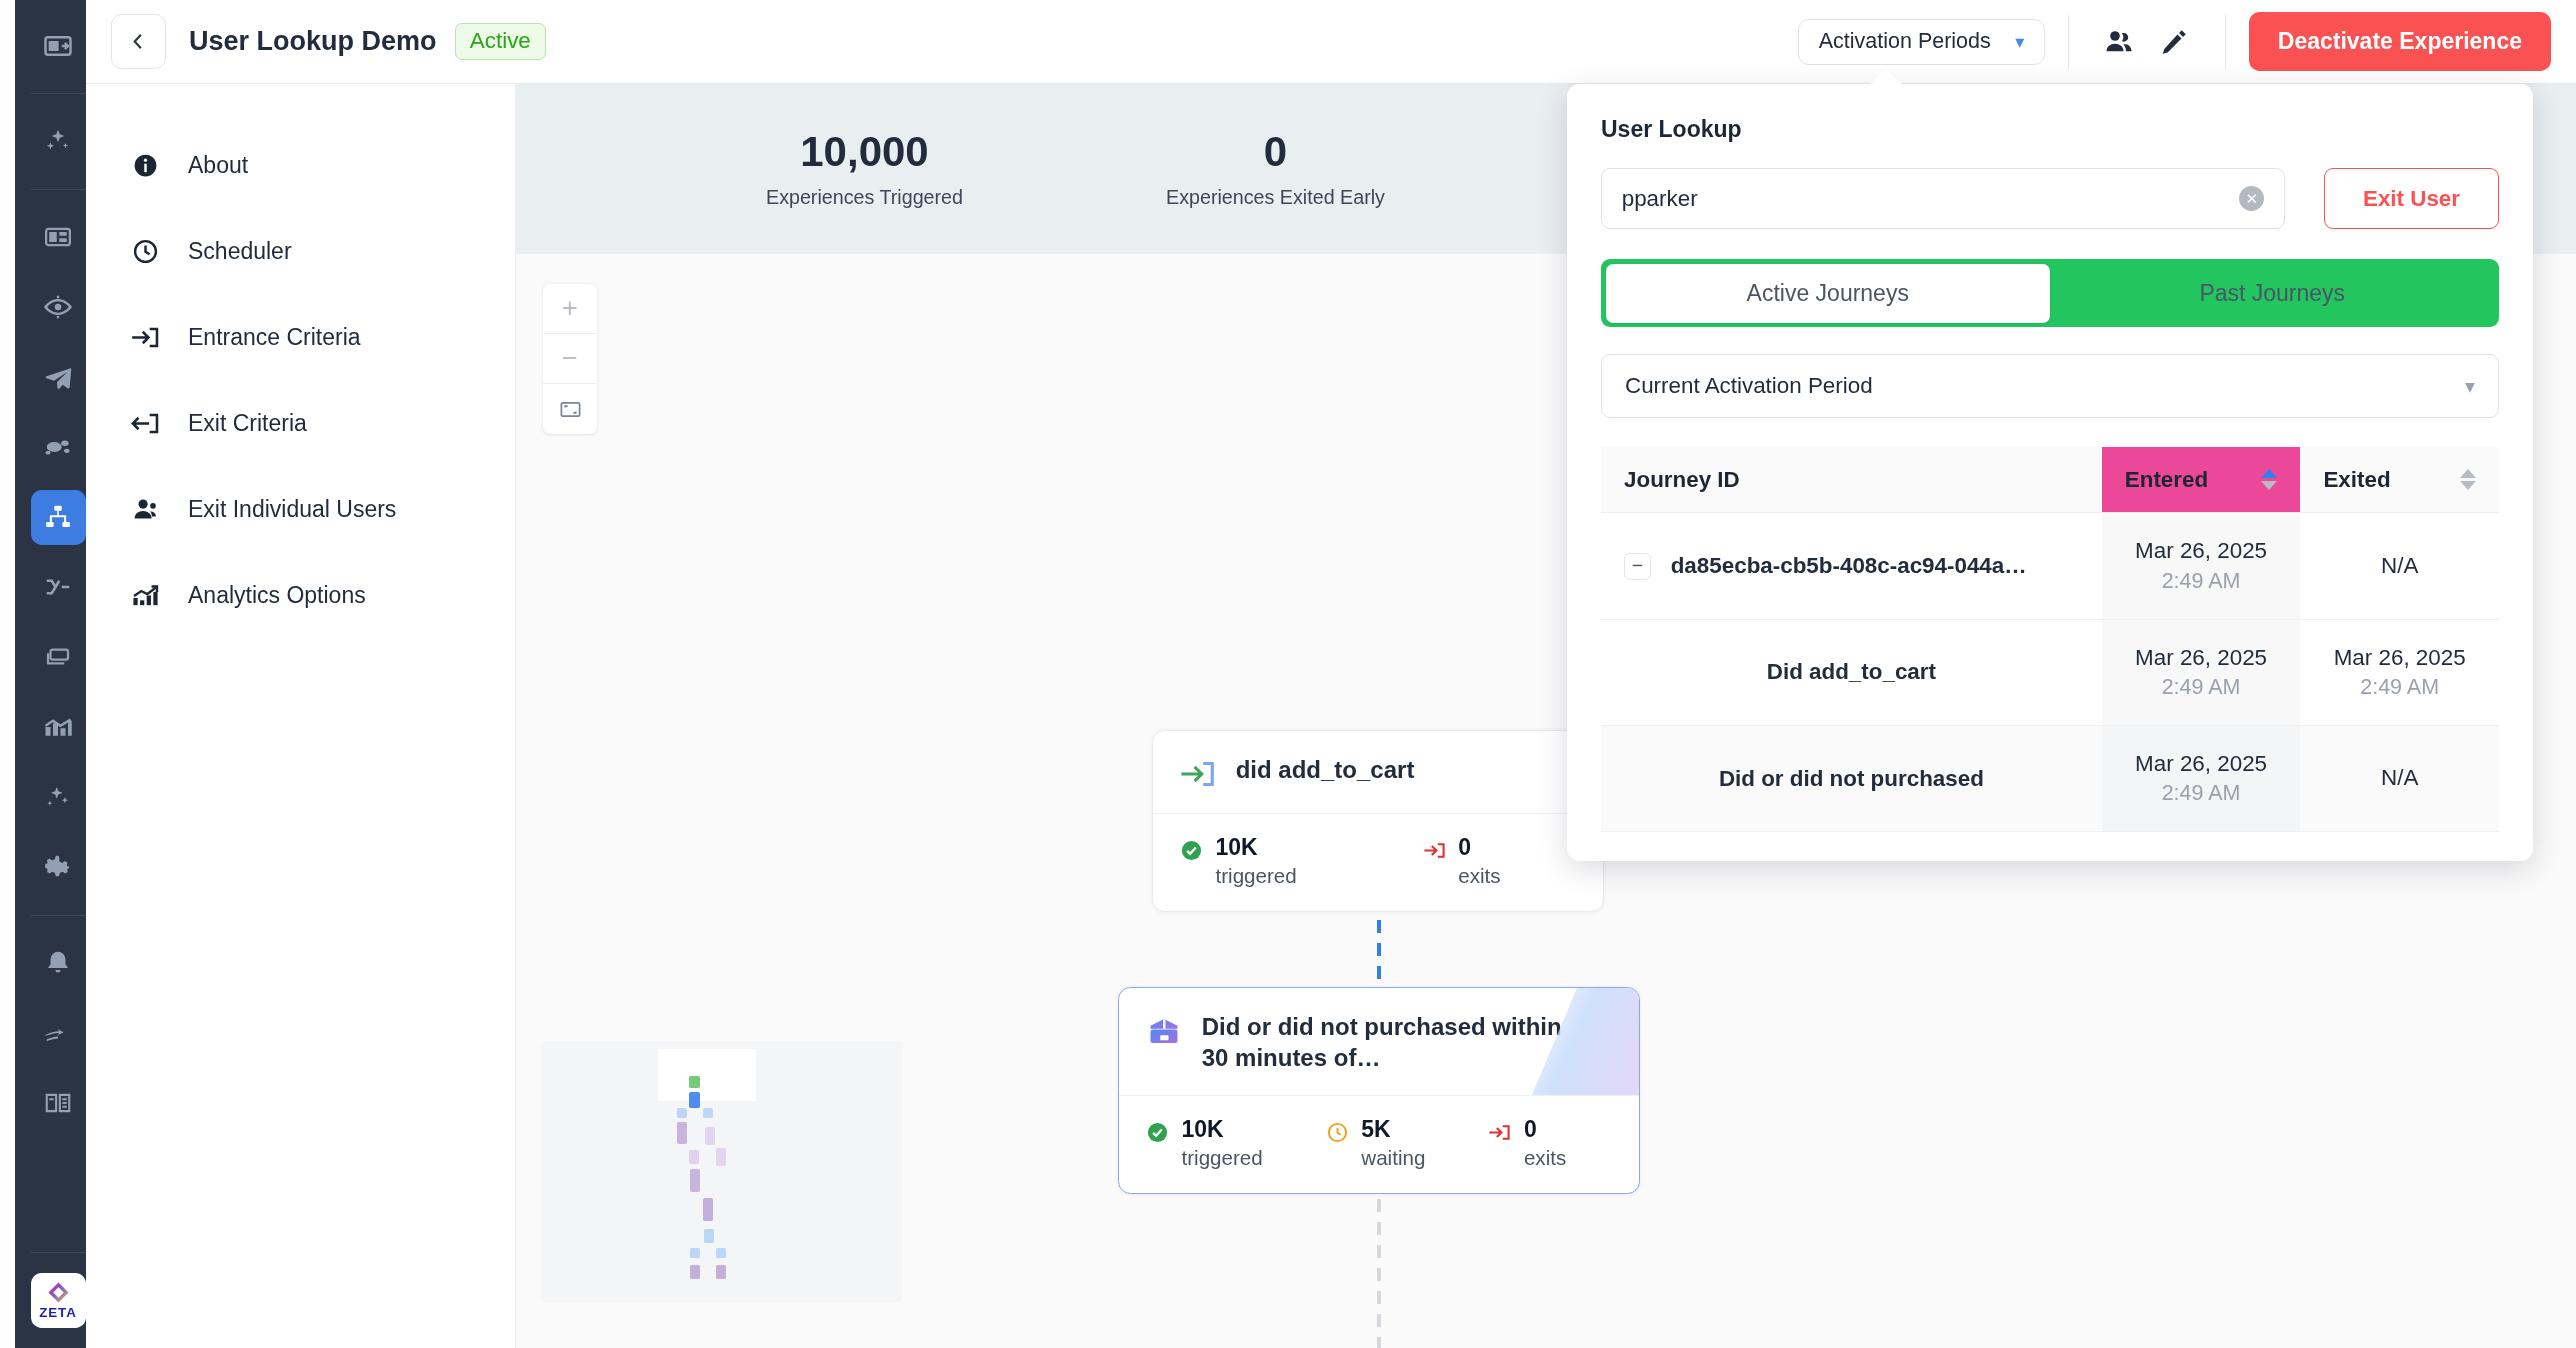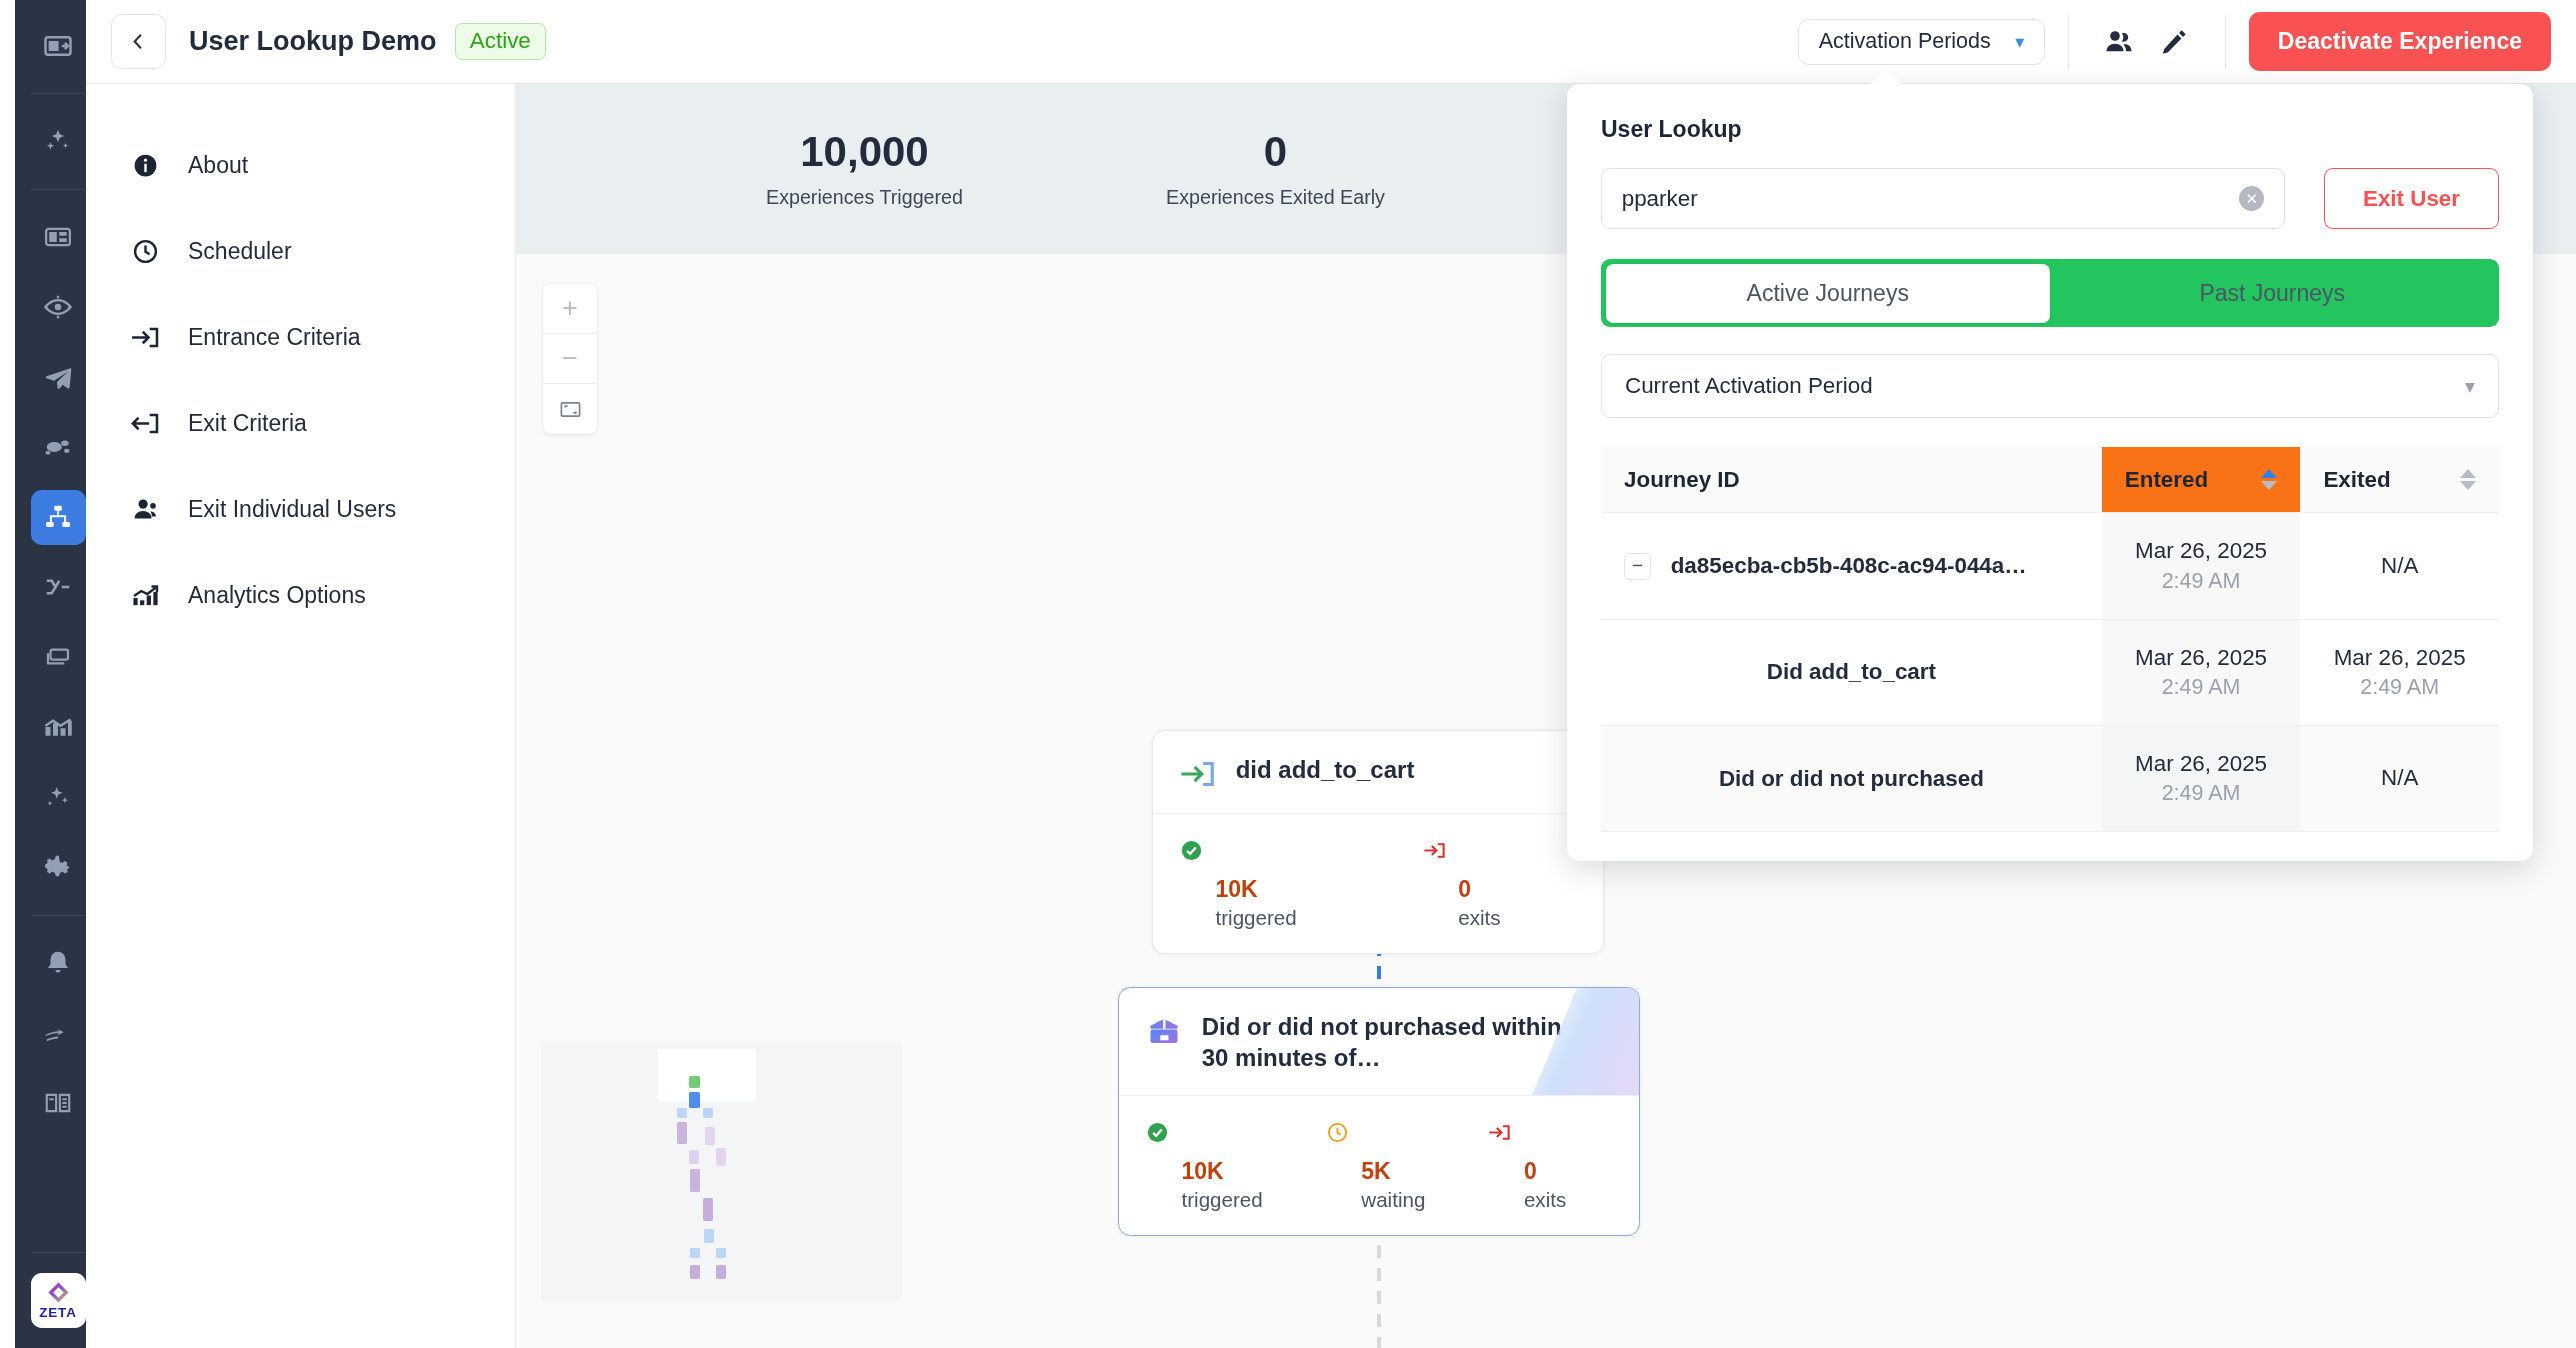--- a/index.html
+++ b/index.html
@@ -154,21 +154,21 @@
     font-size: 24px; font-weight: 700; color: #232c3d; line-height: 1.3;
     flex: 1 1 auto;
   }
   .node-ico { width: 36px; height: 36px; flex: 0 0 36px; margin-top: 1.8px; }
   .node-ico svg { width: 36px; height: 36px; display: block; }
   .node-dots { color: #97a0ae; font-size: 27px; letter-spacing: 1.8px; line-height: 1; margin-top: 5.4px; }
   .node-stats { display: flex; padding: 19.7px 27px 23px 27px; gap: 63px; }
   .stat { display: flex; gap: 12.5px; }
   .stat-ico { width: 23px; height: 23px; margin-top: 5.4px; flex: 0 0 23px; }
   .stat-ico svg { width: 23px; height: 23px; display: block; }
-  .stat-val { font-size: 23px; font-weight: 700; color: #c2410c; line-height: 1.15; margin-top: 42px; }
+  .stat-val { font-size: 23px; font-weight: 700; color: #0f172a; line-height: 1.15; }
   .stat-lbl { font-size: 20.6px; color: #4b5565; margin-top: 3.6px; }
   .node-ribbon {
     position: absolute; right: 0; top: 0; width: 107px; height: 100%;
     background: linear-gradient(115deg, rgba(255,255,255,0) 0%, #cfe0fb 42%, #e4d8f7 100%);
     clip-path: polygon(42% 0, 100% 0, 100% 100%, 0 100%);
     pointer-events: none;
   }
   .connector {
     position: absolute; width: 3.6px;
     background-image: linear-gradient(#2f80ed 56%, rgba(255,255,255,0) 0%);
@@ -243,21 +243,21 @@
   }
   .period-dd .chev { color: #9aa1ac; font-size: 19.7px; }
 
   table.jtable { width: 100%; border-collapse: collapse; margin-top: 29px; }
   table.jtable th {
     font-size: 22.4px; font-weight: 700; color: #1d2635;
     text-align: left; padding: 19.7px 23px; background: #fafafa;
     border-bottom: 0.9px solid #eeeff1;
     white-space: nowrap;
   }
-  table.jtable th.col-entered { background: #f97316; }
+  table.jtable th.col-entered { background: #ec4899; }
   table.jtable th.sortable { padding-right: 23px; }
   .th-inner { display: flex; align-items: center; justify-content: space-between; gap: 32px; }
   .sorter { display: flex; flex-direction: column; gap: 2.7px; }
   .sorter i {
     display: block; width: 0; height: 0;
     border-left: 8px solid transparent; border-right: 8px solid transparent;
   }
   .sorter i.up { border-bottom: 9px solid #b7bcc4; }
   .sorter i.down { border-top: 9px solid #b7bcc4; }
   .sorter.asc i.up { border-bottom-color: #2f80ed; }

